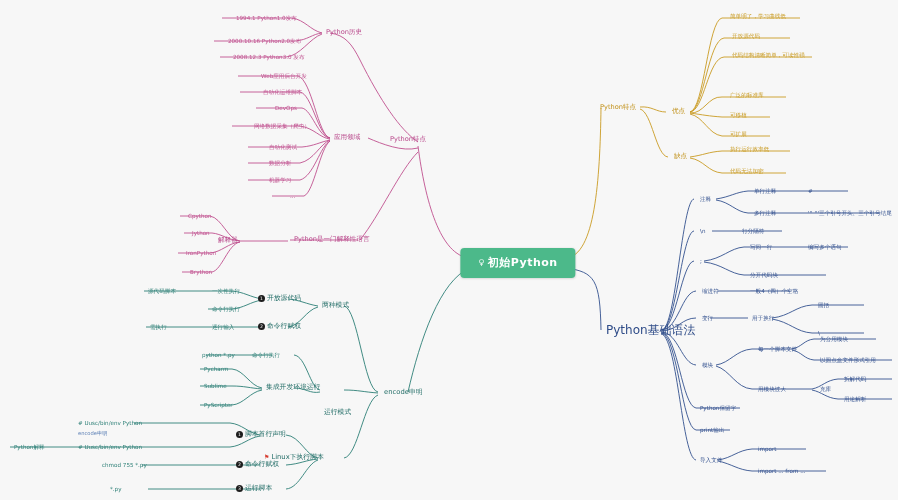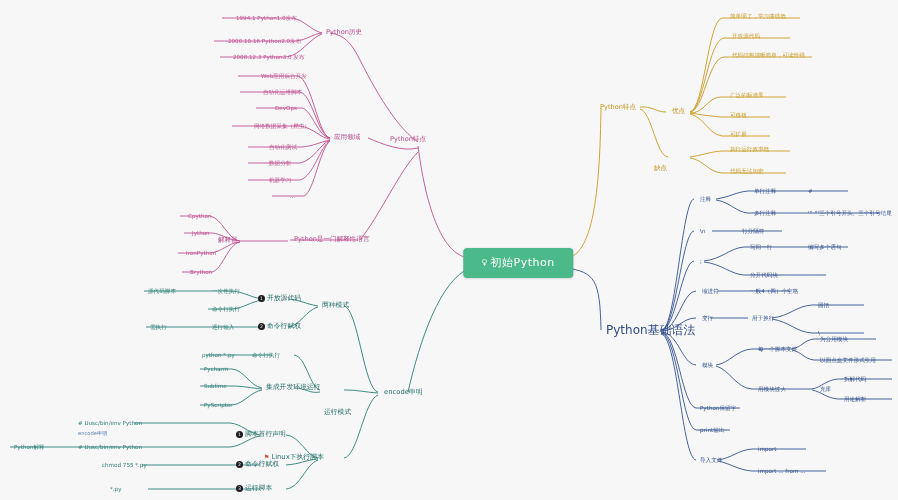--- a/index.html
+++ b/index.html
@@ -204,21 +204,21 @@
       <path d="M260 435 C 248 433, 242 424, 230 423" stroke="#2c7f76"></path>
       <path d="M260 436 C 248 438, 242 446, 230 447" stroke="#2c7f76"></path>
       <path d="M134 423 L 230 423" stroke="#2c7f76"></path>
       <path d="M134 447 L 230 447" stroke="#2c7f76"></path>
       <path d="M10 447 L 134 447" stroke="#2c7f76"></path>
       <path d="M142 465 L 260 465" stroke="#2c7f76"></path>
       <path d="M148 489 L 260 489" stroke="#2c7f76"></path>
     </g>
   </svg>
 
-  <div class="node center" style="left:518px;top:263px;">
+  <div class="node center" style="left:518px;top:263px;font-weight:bold;">
     <span class="pin">♀</span><span class="lbl">初始Python</span>
   </div>
 
   <div class="node t-pink-m" style="left:388px;top:140px;">Python特点</div>
 
   <div class="node t-pink-m" style="left:324px;top:33px;">Python历史</div>
   <div class="node t-pink" style="left:234px;top:18px;">1994.1 Python1.0发布</div>
   <div class="node t-pink" style="left:226px;top:41px;">2000.10.16 Python2.0发布</div>
   <div class="node t-pink" style="left:231px;top:57px;">2008.12.3 Python3.0 发布</div>
 
@@ -234,21 +234,21 @@
 
   <div class="node t-pink-m" style="left:292px;top:240px;">Python是一门解释性语言</div>
   <div class="node t-pink-m" style="left:216px;top:241px;">解释器</div>
   <div class="node t-pink" style="left:186px;top:216px;">Cpython</div>
   <div class="node t-pink" style="left:190px;top:233px;">Jython</div>
   <div class="node t-pink" style="left:184px;top:253px;">IronPython</div>
   <div class="node t-pink" style="left:188px;top:272px;">Brython</div>
 
   <div class="node t-gold-m" style="left:598px;top:108px;">Python特点</div>
   <div class="node t-gold-m" style="left:670px;top:112px;">优点</div>
-  <div class="node t-gold-m" style="left:652px;top:157px;margin-top:12px;">缺点</div>
+  <div class="node t-gold-m" style="left:672px;top:157px;">缺点</div>
 
   <div class="node t-gold" style="left:728px;top:16px;">简单明了，学习曲线低</div>
   <div class="node t-gold" style="left:730px;top:36px;">开放源代码</div>
   <div class="node t-gold" style="left:730px;top:55px;">代码结构清晰简单，可读性强</div>
   <div class="node t-gold" style="left:728px;top:95px;">广泛的标准库</div>
   <div class="node t-gold" style="left:728px;top:115px;">可移植</div>
   <div class="node t-gold" style="left:728px;top:134px;">可扩展</div>
 
   <div class="node t-gold" style="left:728px;top:149px;">执行运行效率低</div>
   <div class="node t-gold" style="left:728px;top:171px;">代码无法加密</div>

